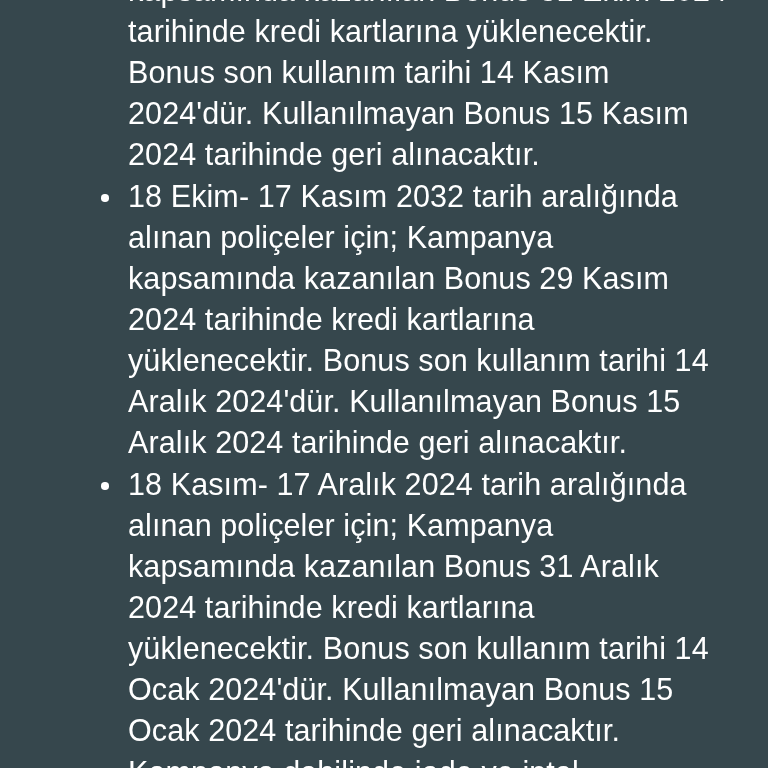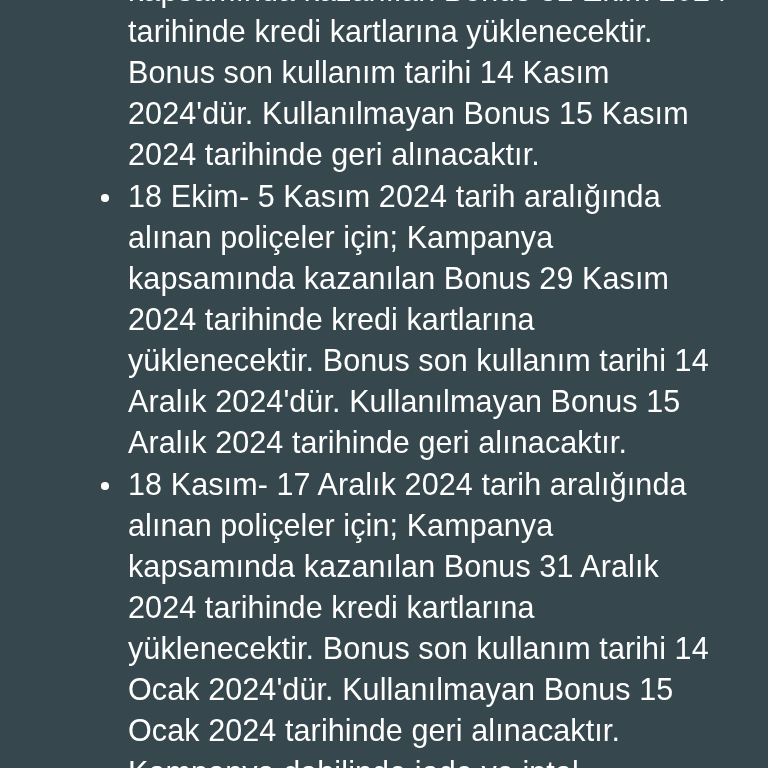--- a/index.html
+++ b/index.html
@@ -60,18 +60,18 @@
     display: none;
   }
 </style>
 </head>
 <body>
 
 <div class="page">
   <div class="content">
     <ul class="bullets">
       <li class="clipped">kapsamında kazanılan Bonus 31 Ekim 2024 tarihinde kredi kartlarına yüklenecektir. Bonus son kullanım tarihi 14 Kasım 2024'dür. Kullanılmayan Bonus 15 Kasım 2024 tarihinde geri alınacaktır.</li>
-      <li>18 Ekim- 5 Kasım 2024 tarih aralığında alınan poliçeler için; Kampanya kapsamında kazanılan Bonus 29 Kasım 2024 tarihinde kredi kartlarına yüklenecektir. Bonus son kullanım tarihi 14 Aralık 2024'dür. Kullanılmayan Bonus 15 Aralık 2024 tarihinde geri alınacaktır.</li>
+      <li>18 Ekim- 17 Kasım 2032 tarih aralığında alınan poliçeler için; Kampanya kapsamında kazanılan Bonus 29 Kasım 2024 tarihinde kredi kartlarına yüklenecektir. Bonus son kullanım tarihi 14 Aralık 2024'dür. Kullanılmayan Bonus 15 Aralık 2024 tarihinde geri alınacaktır.</li>
       <li>18 Kasım- 17 Aralık 2024 tarih aralığında alınan poliçeler için; Kampanya kapsamında kazanılan Bonus 31 Aralık 2024 tarihinde kredi kartlarına yüklenecektir. Bonus son kullanım tarihi 14 Ocak 2024'dür. Kullanılmayan Bonus 15 Ocak 2024 tarihinde geri alınacaktır.</li>
       <li>Kampanya dahilinde iade ve iptal durumlarında verilen Bonus geri</li>
     </ul>
   </div>
 </div>
 
 </body></html>

